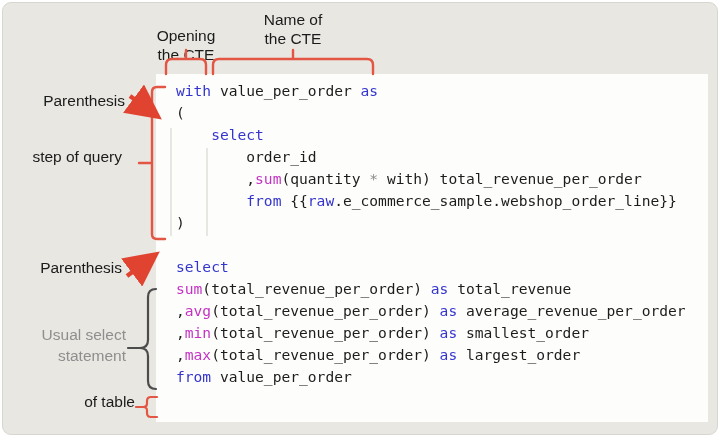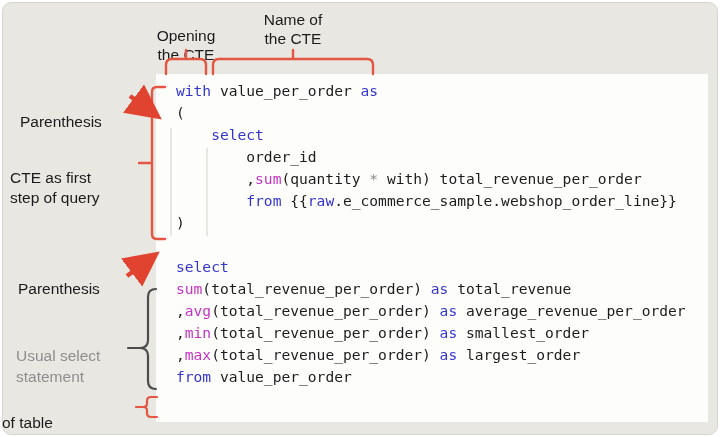--- a/index.html
+++ b/index.html
@@ -16,21 +16,21 @@
               font-family:"DejaVu Sans Mono","Liberation Mono",monospace;
               font-size:14.6px;line-height:22px;color:var(--pl,#1c1c1c);}
   .code-line{white-space:pre;height:22px;}
   .kw{color:var(--kw,#3434cf);}
   .fn{color:var(--fn,#c433c4);text-align:right;}
   .op{color:#8a8a8a;}
   .pl{color:var(--pl,#1c1c1c);}
   .label{position:absolute;font-size:15.5px;font-weight:500;color:#1b1b1b;
          line-height:19px;}
   .t-center{text-align:center;}
-  .t-right{text-align:left;margin-top:21px;}
+  .t-right{text-align:right;}
   .lbl-opening{left:146px;top:10px;width:80px;margin-top:16px;}
   .lbl-name{left:252px;top:10px;width:82px;}
   .lbl-paren1{left:20px;top:91px;width:105px;}
   .lbl-ctefirst{left:10px;top:147px;width:112px;line-height:20px;}
   .lbl-paren2{left:18px;top:258px;width:104px;}
   .lbl-usual{left:16px;top:324px;width:110px;color:var(--gray,#8e8e8e);line-height:21px;}
   .lbl-ctelocation{left:2px;top:392px;width:133px;}
   svg.overlay{position:absolute;left:0;top:0;pointer-events:none;}
 </style>
 </head>
@@ -63,21 +63,20 @@
   <div class="label t-center lbl-opening">
     <div>Opening</div>
     <div>the CTE</div>
   </div>
   <div class="label t-center lbl-name">
     <div>Name of</div>
     <div>the CTE</div>
   </div>
   <div class="label t-right lbl-paren1">Parenthesis</div>
   <div class="label t-right lbl-ctefirst">
-    <div>CTE as first</div>
     <div>step of query</div>
   </div>
   <div class="label t-right lbl-paren2">Parenthesis</div>
   <div class="label t-right lbl-usual">
     <div>Usual select</div>
     <div>statement</div>
   </div>
   <div class="label t-right lbl-ctelocation">
     <div>of table</div>
   </div>

